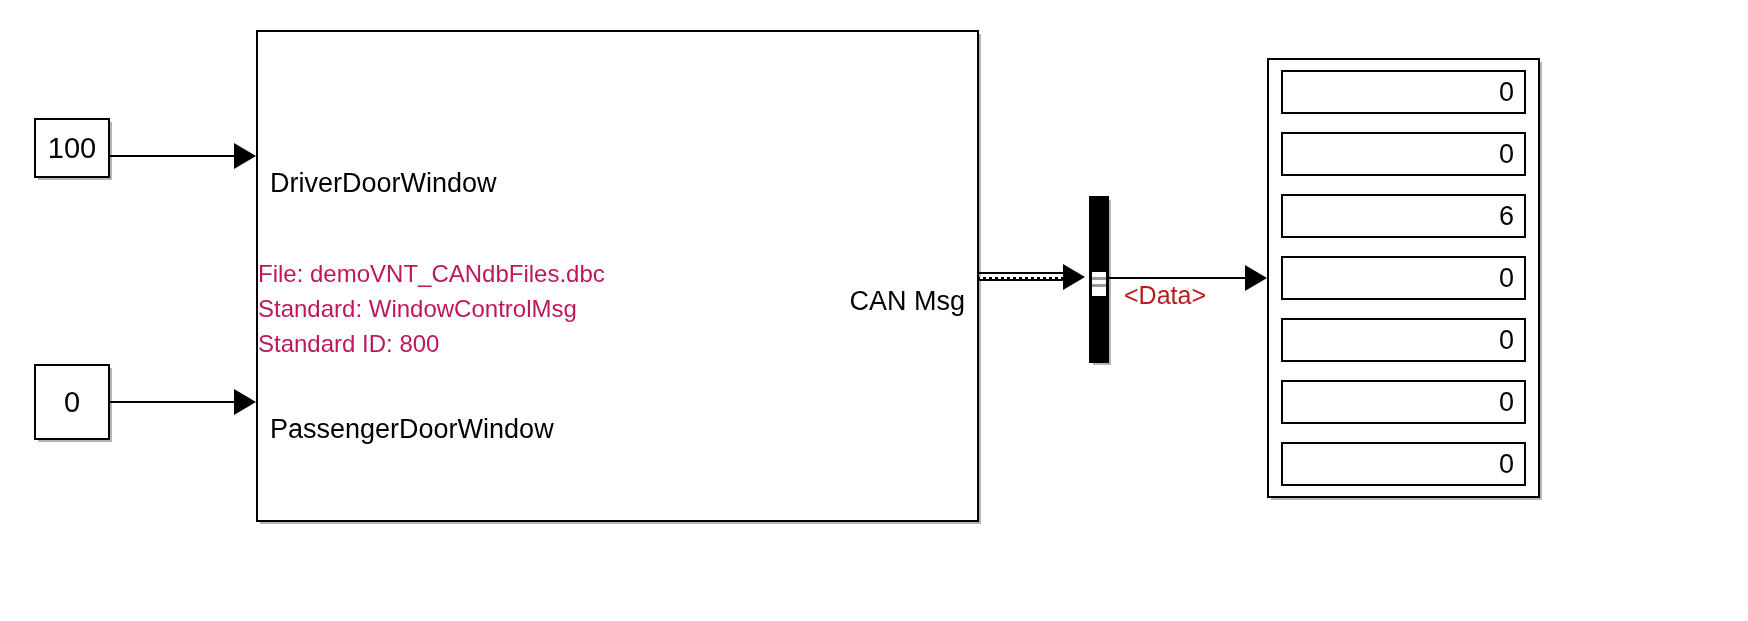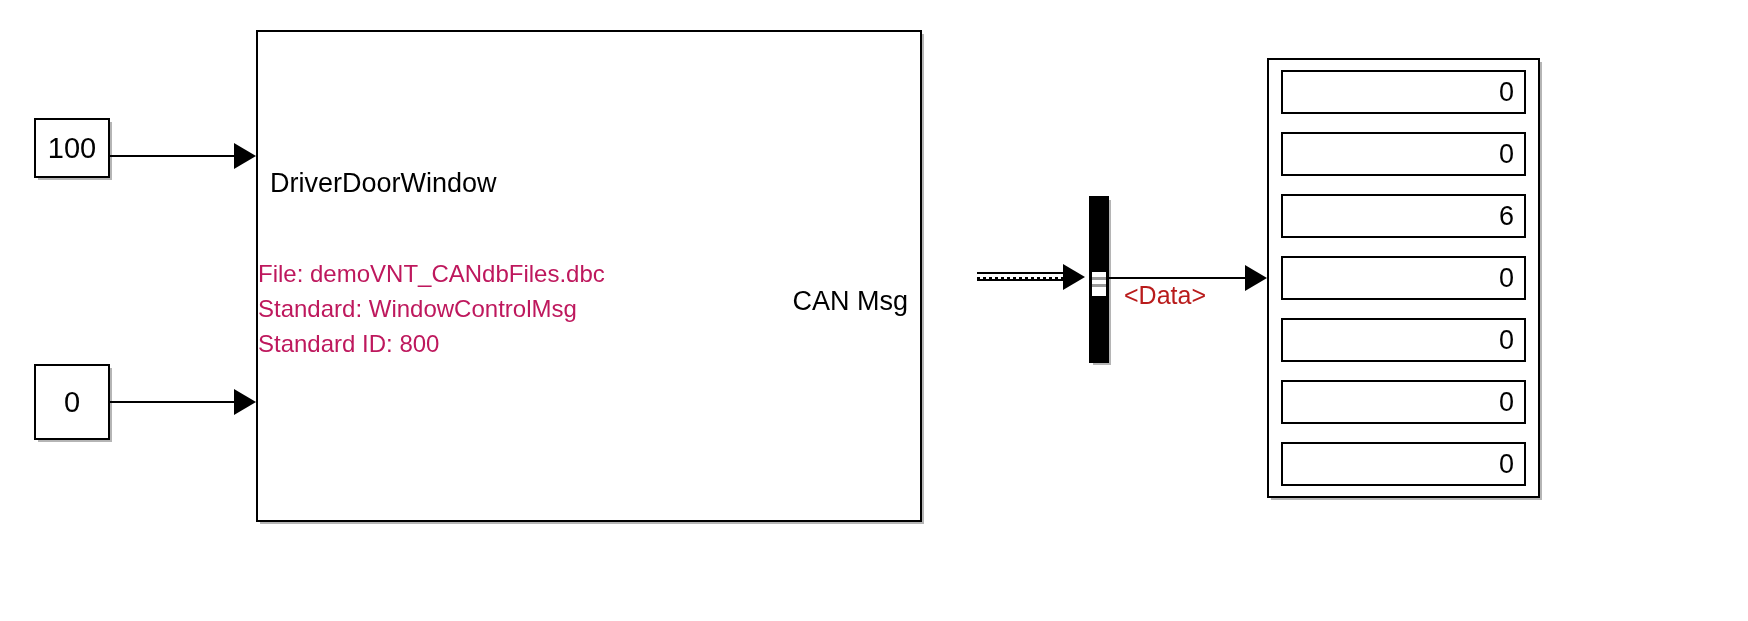--- a/index.html
+++ b/index.html
@@ -35,21 +35,21 @@
     justify-content: center;
     font-size: 29px;
     color: #000000;
     line-height: 1;
   }
 
   
   #can-pack-block {
     left: 256px;
     top: 30px;
-    width: 666px;
+    width: 723px;
     height: 492px;
   }
   .port-label {
     position: absolute;
     font-size: 27px;
     color: #000;
     white-space: nowrap;
     line-height: 1;
   }
   #pack-center-text {
@@ -184,20 +184,21 @@
     <span>0</span>
   </div>
 
   <div class="wire wire-h" style="left:110px; top:401px; width:124px;"></div>
   <div class="arrowhead" style="left:234px; top:389px;"></div>
 
   <div class="blk" id="can-pack-block">
 
     <span class="port-label" style="left:12px; top:138px;">DriverDoorWindow</span>
 
+    <span class="port-label" style="left:12px; top:384px;">PassengerDoorWindow</span>
 
     <span class="port-label" style="right:12px; top:256px;">CAN Msg</span>
 
     <div id="pack-center-text">
       <div>File: demoVNT_CANdbFiles.dbc</div>
       <div>Standard: WindowControlMsg</div>
       <div>Standard ID: 800</div>
     </div>
   </div>
 

